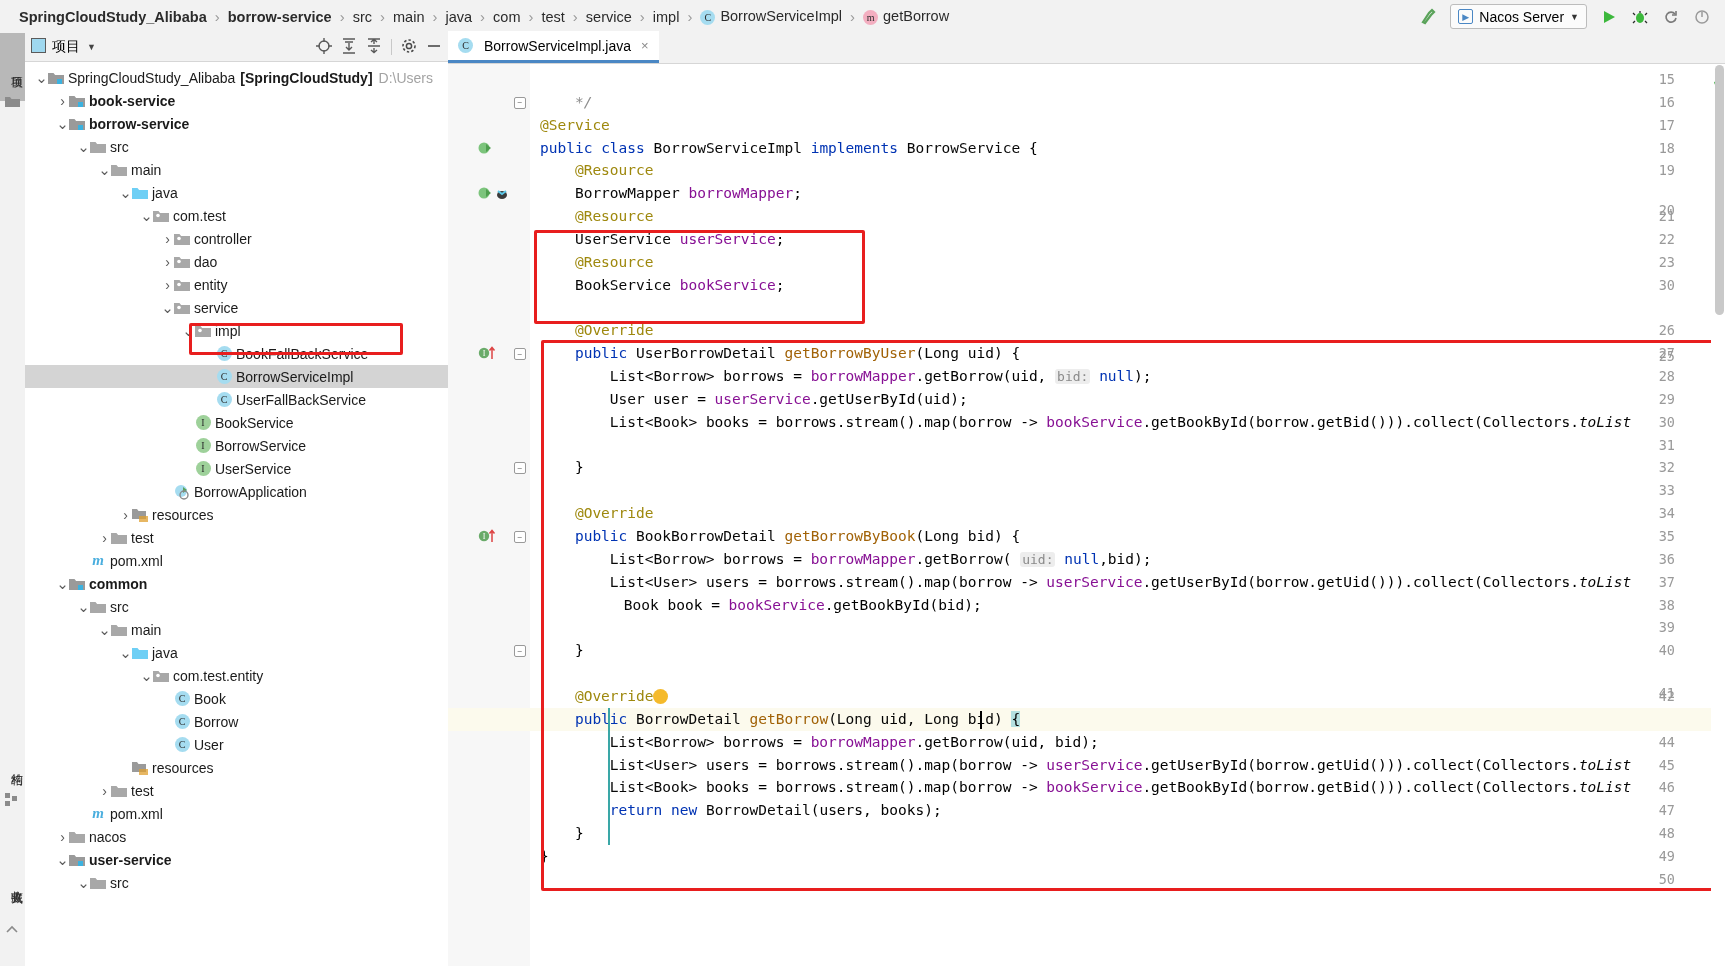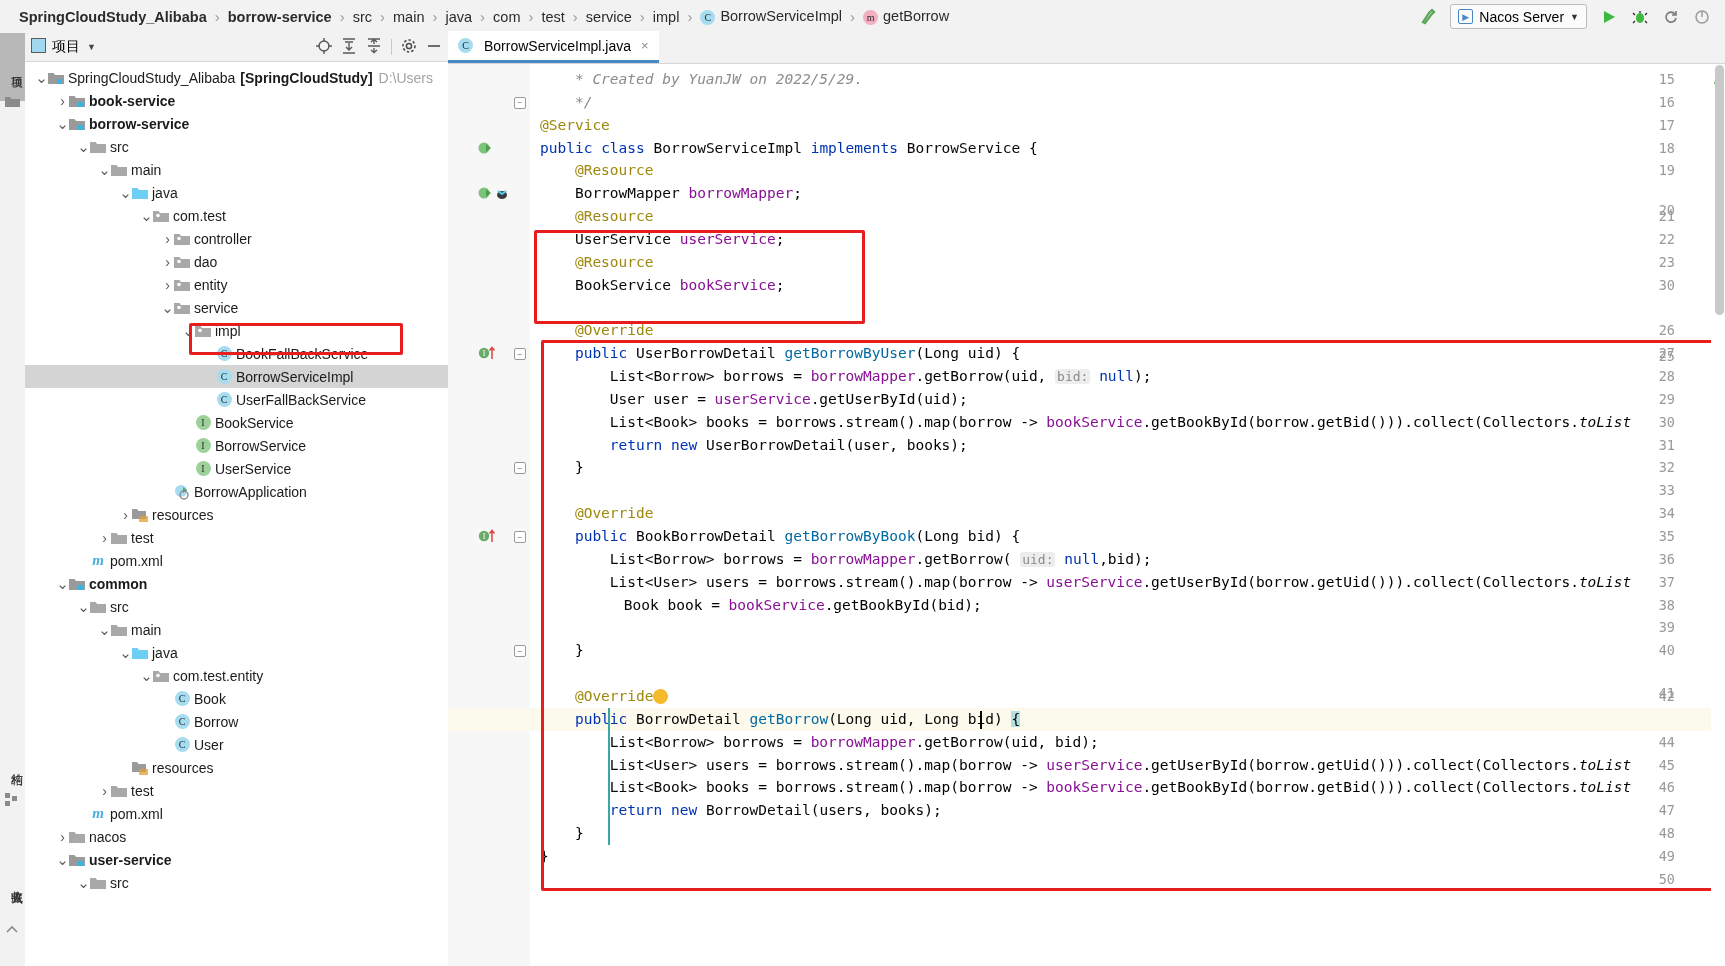--- a/index.html
+++ b/index.html
@@ -78,21 +78,21 @@
   .codelines{position:absolute;left:82px;top:0;right:0;height:903px;}
   .ln{position:absolute;left:0;white-space:pre;height:23px;line-height:23px;}
   .curline{position:absolute;left:0;right:0;height:23px;background:#fcfaed;}
   .caret-bar{position:absolute;width:2px;height:18px;background:#000;}
 
   
   .kw{color:#0033b3;}
   .cm{color:#8c8c8c;font-style:italic;}
   .an{color:#9e880d;}
   .fld{color:#871094;}
-  .mth{color:#0369a1;}
+  .mth{color:#a16207;}
   .tx{color:#080808;}
   .hint{background:#ededed;color:#8a8a8a;border-radius:3px;padding:0 2px;font-size:13px;}
   .itl{font-style:italic;color:#080808;}
   .csel{background:#b4e0e0;}
 
   
   .redbox{position:absolute;border:3px solid #e81e1e;border-radius:2px;pointer-events:none;}
 
   
   .rightmark{position:absolute;right:0;top:0;width:14px;height:903px;background:#fff;}
@@ -631,37 +631,35 @@
           <div class="foldmark" style="left: 66px; top: 649.8px;">−</div>
           <div class="gutnum" style="top: 669.65px;">44</div>
           <div class="gutnum" style="top: 692.5px;">45</div>
           <div class="gutnum" style="top: 715.35px;">46</div>
           <div class="gutnum" style="top: 738.2px;">47</div>
           <div class="gutnum" style="top: 761.05px;">48</div>
           <div class="gutnum" style="top: 783.9px;">49</div>
           <div class="gutnum" style="top: 806.75px;">50</div>
         </div>
       <div class="codelines" id="codelines">
-          <div class="ln" style="top: 4px; left: 10px;">    <span class="cm">* Created by YuanJW on 2022/5/29.</span></div>
           <div class="ln" style="top: 26.85px; left: 10px;">    <span class="cm">*/</span></div>
           <div class="ln" style="top: 49.7px; left: 10px;"><span class="an">@Service</span></div>
           <div class="ln" style="top: 72.55px; left: 10px;"><span class="kw">public</span> <span class="kw">class</span> <span class="tx">BorrowServiceImpl</span> <span class="kw">implements</span> <span class="tx">BorrowService</span> {</div>
           <div class="ln" style="top: 95.4px; left: 10px;">    <span class="an">@Resource</span></div>
           <div class="ln" style="top: 118.25px; left: 10px;">    <span class="tx">BorrowMapper</span> <span class="fld">borrowMapper</span>;</div>
           <div class="ln" style="top: 141.1px; left: 10px;">    <span class="an">@Resource</span></div>
           <div class="ln" style="top: 163.95px; left: 10px;">    <span class="tx">UserService</span> <span class="fld">userService</span>;</div>
           <div class="ln" style="top: 186.8px; left: 10px;">    <span class="an">@Resource</span></div>
           <div class="ln" style="top: 209.65px; left: 10px;">    <span class="tx">BookService</span> <span class="fld">bookService</span>;</div>
           <div class="ln" style="top: 232.5px; left: 10px;"></div>
           <div class="ln" style="top: 255.35px; left: 10px;">    <span class="an">@Override</span></div>
           <div class="ln" style="top: 278.2px; left: 10px;">    <span class="kw">public</span> <span class="tx">UserBorrowDetail</span> <span class="mth">getBorrowByUser</span>(<span class="tx">Long</span> uid) {</div>
           <div class="ln" style="top: 323.9px; left: 10px;">        <span class="tx">User</span> user = <span class="fld">userService</span>.getUserById(uid);</div>
           <div class="ln" style="top: 301.05px; left: 10px;">        <span class="tx">List&lt;Borrow&gt;</span> borrows = <span class="fld">borrowMapper</span>.getBorrow(uid, <span class="hint">bid:</span> <span class="kw">null</span>);</div>
           <div class="ln" style="top: 346.75px; left: 10px;">        <span class="tx">List&lt;Book&gt;</span> books = borrows.stream().map(borrow -&gt; <span class="fld">bookService</span>.getBookById(borrow.getBid())).collect(Collectors.<span class="itl">toList</span></div>
-          <div class="ln" style="top: 369.6px; left: 10px;">        <span class="kw">return</span> <span class="kw">new</span> <span class="tx">UserBorrowDetail</span>(user, books);</div>
           <div class="ln" style="top: 392.45px; left: 10px;">    }</div>
           <div class="ln" style="top: 415.3px; left: 10px;"></div>
           <div class="ln" style="top: 438.15px; left: 10px;">    <span class="an">@Override</span></div>
           <div class="ln" style="top: 461px; left: 10px;">    <span class="kw">public</span> <span class="tx">BookBorrowDetail</span> <span class="mth">getBorrowByBook</span>(<span class="tx">Long</span> bid) {</div>
           <div class="ln" style="top: 483.85px; left: 10px;">        <span class="tx">List&lt;Borrow&gt;</span> borrows = <span class="fld">borrowMapper</span>.getBorrow( <span class="hint">uid:</span> <span class="kw">null</span>,bid);</div>
           <div class="ln" style="top: 506.7px; left: 10px;">        <span class="tx">List&lt;User&gt;</span> users = borrows.stream().map(borrow -&gt; <span class="fld">userService</span>.getUserById(borrow.getUid())).collect(Collectors.<span class="itl">toList</span></div>
           <div class="ln" style="top: 529.55px; left: 24px;">        <span class="tx">Book</span> book = <span class="fld">bookService</span>.getBookById(bid);</div>
           <div class="ln" style="top: 575.25px; left: 10px;">    }</div>
           <div class="ln" style="top: 598.1px; left: 10px;"></div>
           <div class="ln" style="top: 620.95px; left: 10px;">    <span class="an">@Overri</span><span class="an">de</span></div>

